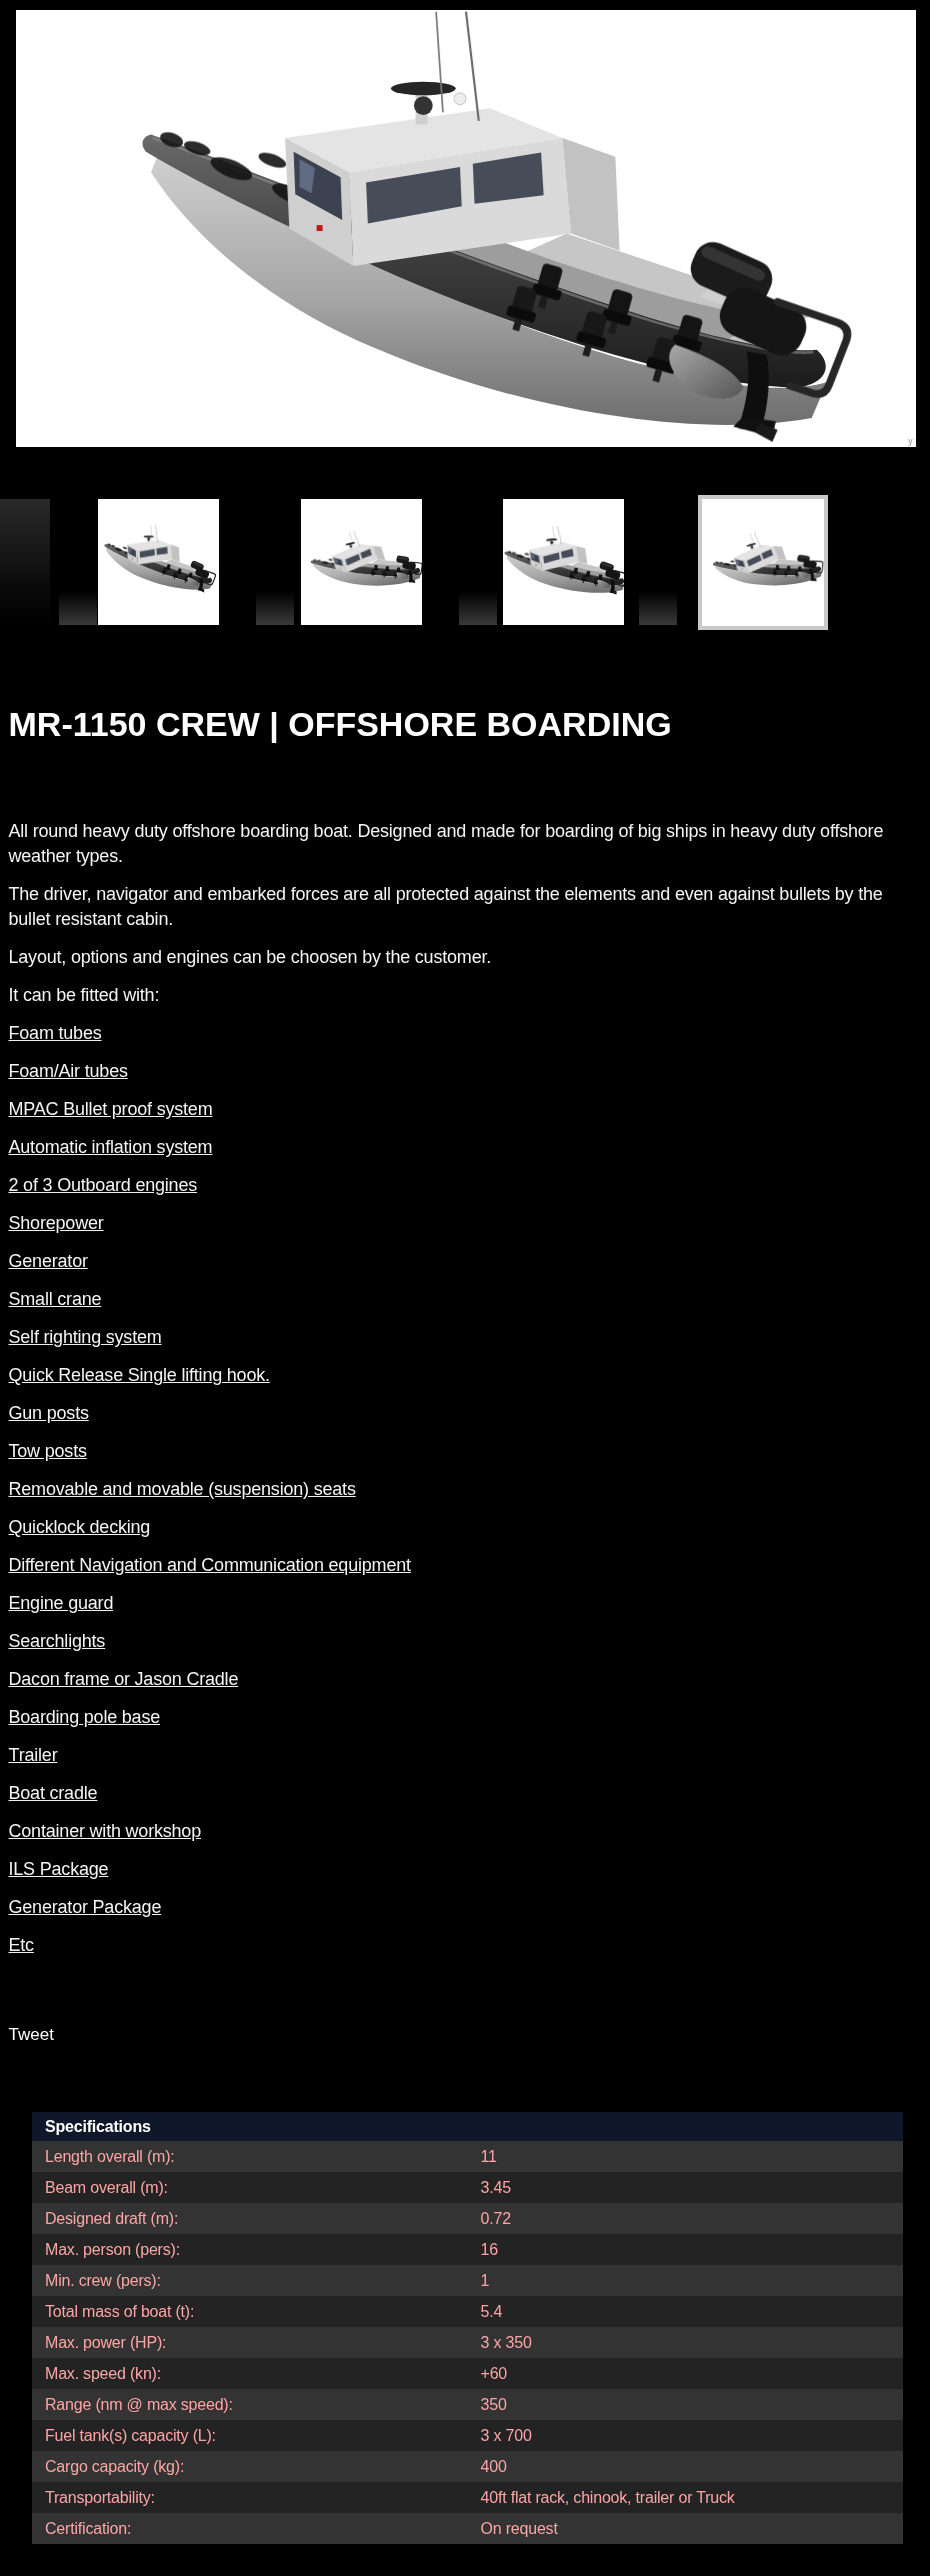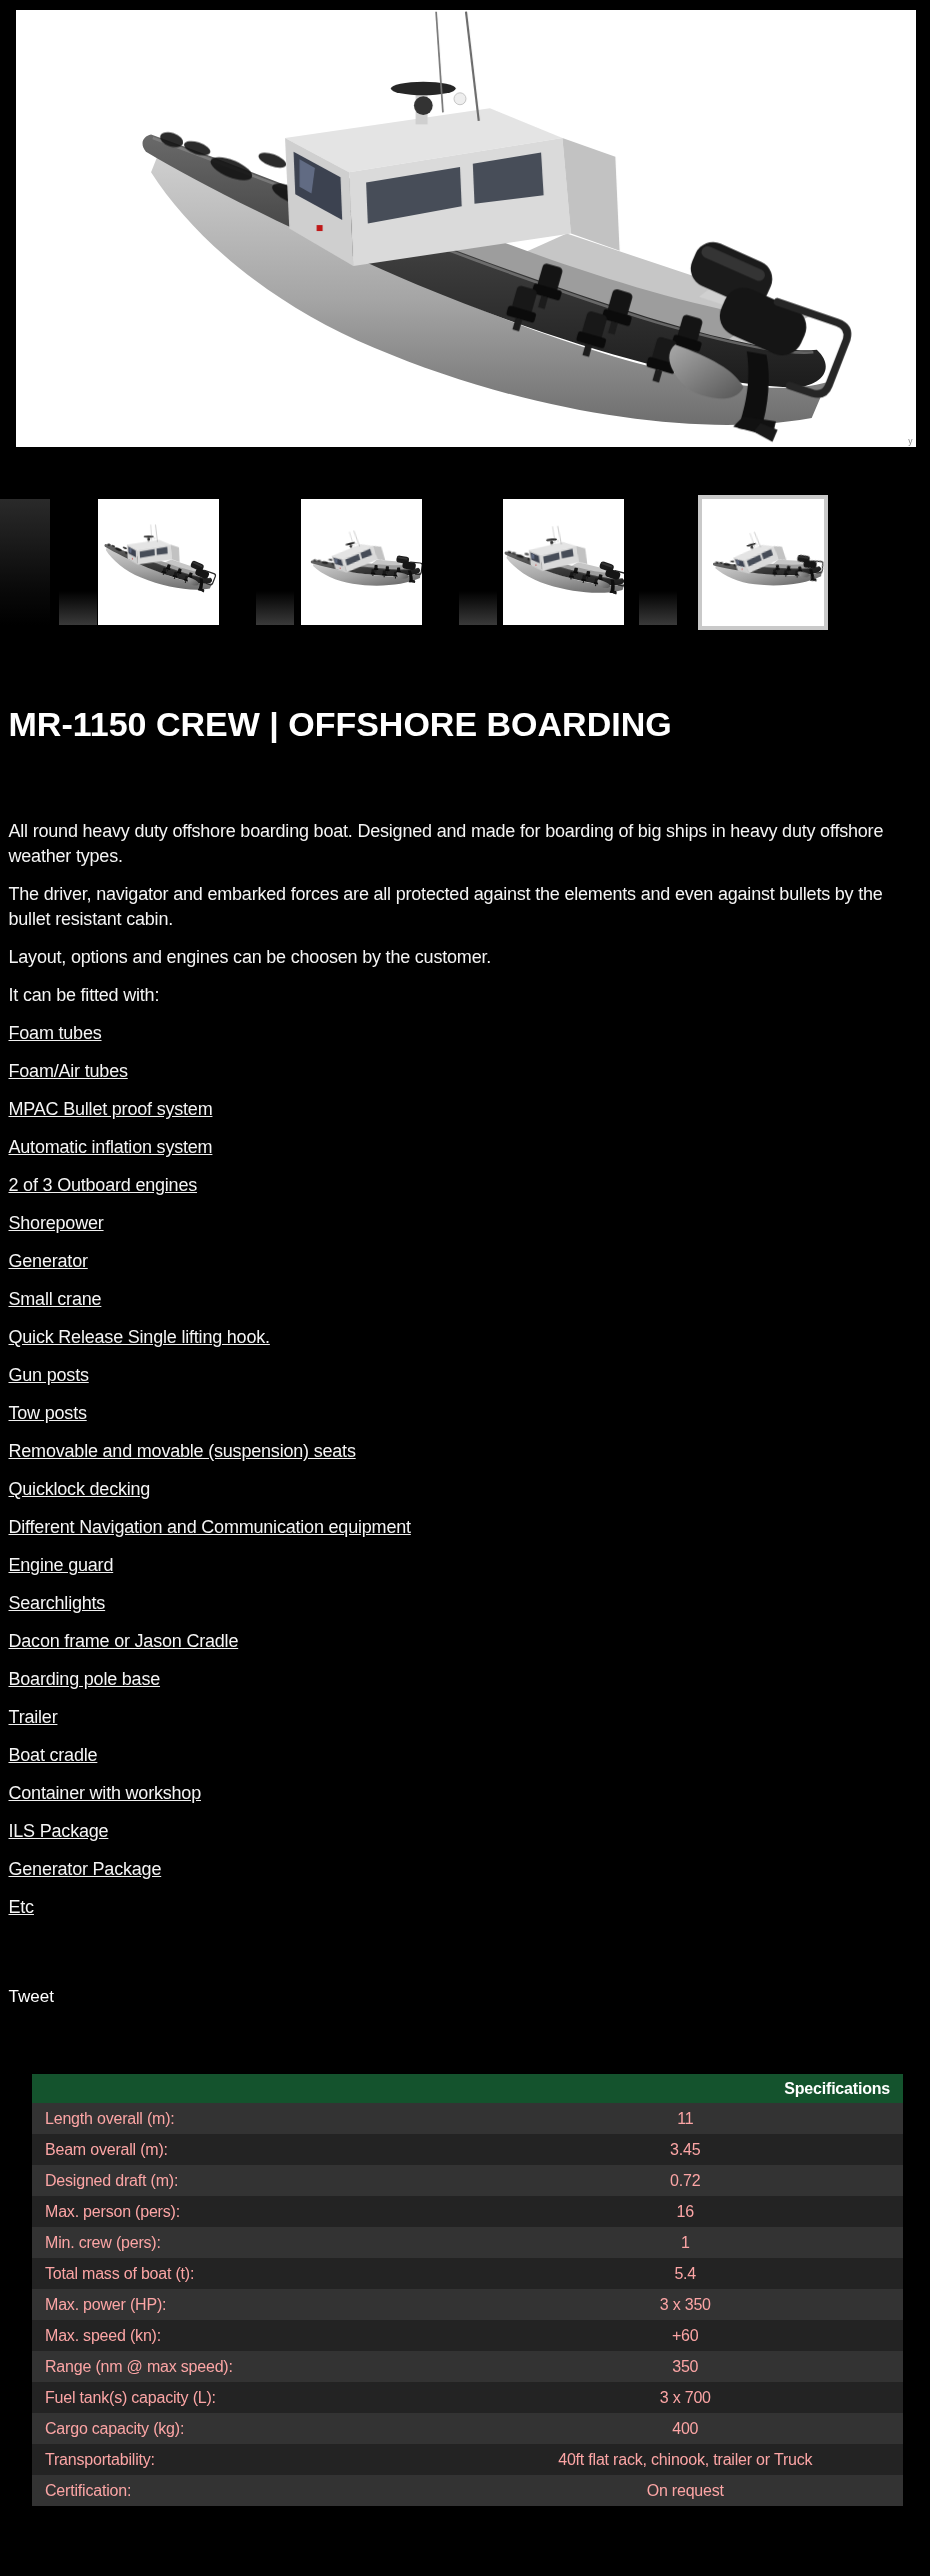--- a/index.html
+++ b/index.html
@@ -23,23 +23,23 @@
 
   
   .product-title{margin:83px 0 0 8.5px;font-size:34px;font-weight:bold;color:#fff;line-height:32px;letter-spacing:0;}
   .description{margin:79px 8.5px 0 8.5px;}
   .description p,.features p{font-size:18px;line-height:25px;margin:0 0 13px 0;letter-spacing:-0.2px;color:#f5f5f5;}
   .features{margin:0 8.5px 0 8.5px;text-decoration:underline;}
   .tweet-link{display:inline-block;margin:51px 0 0 8.5px;font-size:17px;line-height:25px;color:#fff;text-decoration:none;cursor:pointer;}
 
   
   table.specs{border-collapse:collapse;margin:65px 0 0 32px;width:871px;table-layout:fixed;font-size:16px;letter-spacing:-0.2px;}
-  table.specs th{background:#14532d;color:#fff;font-weight:bold;text-align:right;height:29px;padding:0 13px;font-size:16px;}
+  table.specs th{background:#0f172a;color:#fff;font-weight:bold;text-align:left;height:29px;padding:0 13px;font-size:16px;}
   table.specs td{height:31px;padding:0 13px;color:#fca5a5;}
-  table.specs td.val{text-align:center;}
+  table.specs td.val{text-align:left;}
   table.specs tbody tr:nth-child(odd){background:#333333;}
   table.specs tbody tr:nth-child(even){background:#232323;}
 </style>
 </head>
 <body>
 
 
 
 
 <svg width="0" height="0" style="position:absolute">
@@ -197,20 +197,21 @@
 
 <div class="features">
   <p>Foam tubes</p>
   <p>Foam/Air tubes</p>
   <p>MPAC Bullet proof system</p>
   <p>Automatic inflation system</p>
   <p>2 of 3 Outboard engines</p>
   <p>Shorepower</p>
   <p>Generator</p>
   <p>Small crane</p>
+  <p>Self righting system</p>
   <p>Quick Release Single lifting hook.</p>
   <p>Gun posts</p>
   <p>Tow posts</p>
   <p>Removable and movable (suspension) seats</p>
   <p>Quicklock decking</p>
   <p>Different Navigation and Communication equipment</p>
   <p>Engine guard</p>
   <p>Searchlights</p>
   <p>Dacon frame or Jason Cradle</p>
   <p>Boarding pole base</p>

